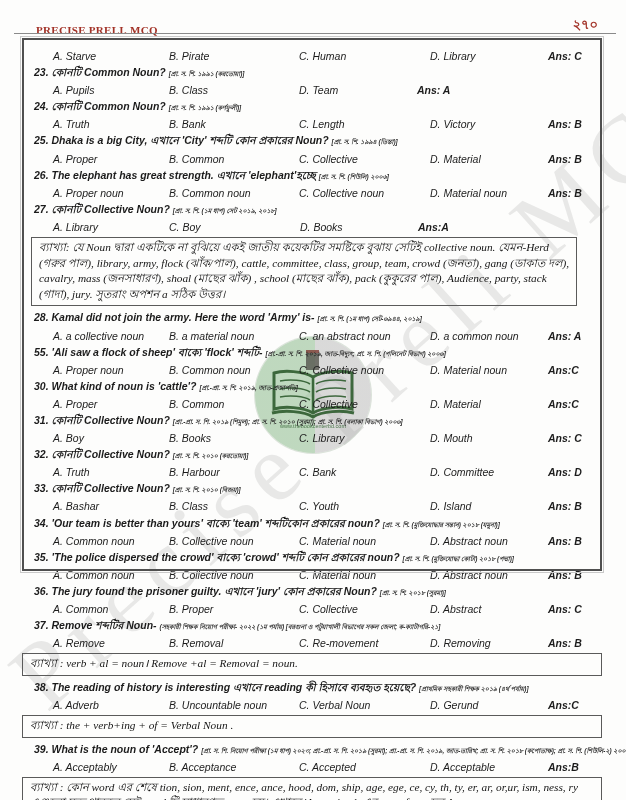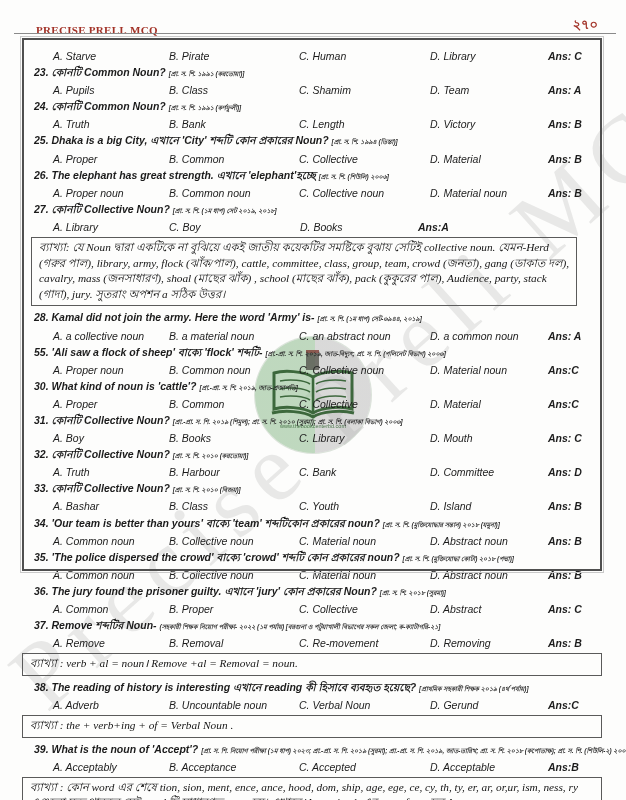--- a/index.html
+++ b/index.html
@@ -69,21 +69,20 @@
         <span class="opt-a">A. Starve</span>
         <span class="opt-b">B. Pirate</span>
         <span class="opt-c">C. Human</span>
         <span class="opt-d">D. Library</span>
         <span class="ans">Ans: C</span>
       </div>
       <div class="q-line"><span class="q-num">23. </span><span class="q-text">কোনটি Common Noun? </span><span class="q-cite">[প্রা. স. শি. ১৯৯১ (করতোয়া)]</span></div>
       <div class="opt-row">
         <span class="opt-a">A. Pupils</span>
         <span class="opt-b">B. Class</span>
-        <span class="opt-c">C. Shamim</span>
         <span class="opt-d">D. Team</span>
         <span class="ans">Ans: A</span>
       </div>
       <div class="q-line"><span class="q-num">24. </span><span class="q-text">কোনটি Common Noun? </span><span class="q-cite">[প্রা. স. শি. ১৯৯১ (কর্ণফুলী)]</span></div>
       <div class="opt-row">
         <span class="opt-a">A. Truth</span>
         <span class="opt-b">B. Bank</span>
         <span class="opt-c">C. Length</span>
         <span class="opt-d">D. Victory</span>
         <span class="ans">Ans: B</span>

